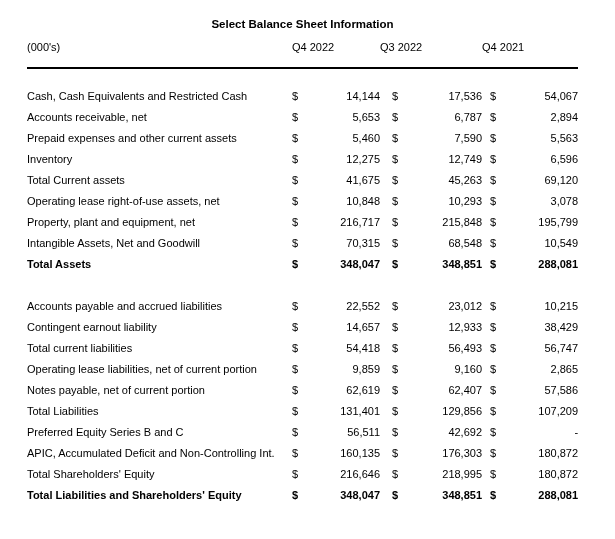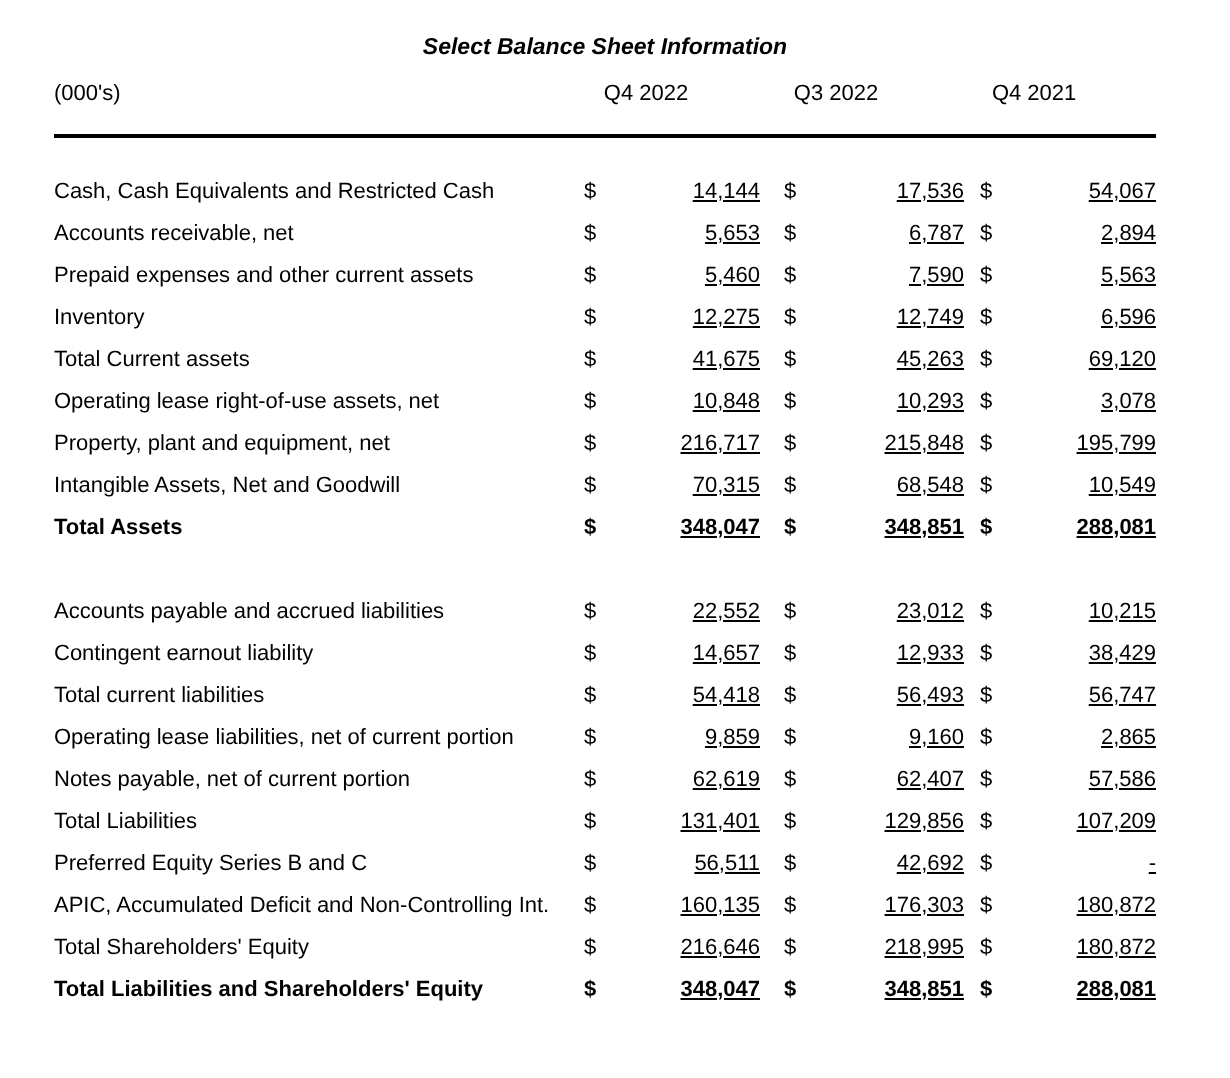--- a/index.html
+++ b/index.html
@@ -14,21 +14,20 @@
   .page {
     width: 615px; height: 539px;
     padding: 18px 37px 0 27px;
   }
   .title {
     text-align: center;
     font-weight: bold;
     font-size: 11.5px;
     line-height: 13px;
     margin-bottom: 10px;
-    font-style: italic;
   }
   table.bs-table {
     border-collapse: collapse;
     table-layout: fixed;
     width: 551px;
   }
   col.c-label { width: 265px; }
   col.c-sym1  { width: 14px; }
   col.c-val1  { width: 74px; }
   col.c-sym2  { width: 26px; }
@@ -36,30 +35,30 @@
   col.c-sym3  { width: 24px; }
   col.c-val3  { width: 72px; }
   thead th {
     font-weight: normal;
     vertical-align: bottom;
     padding-bottom: 14px;
     border-bottom: 2px solid #000000;
     white-space: nowrap;
   }
   thead th.label { text-align: left; }
-  thead th.qtr   { text-align: center; padding-right: 26px; }
+  thead th.qtr   { text-align: left; padding-right: 26px; }
   tbody td {
     height: 21px;
     vertical-align: middle;
     white-space: nowrap;
     overflow: hidden;
   }
   td.label { text-align: left; }
   td.sym   { text-align: left; }
-  td.val   { text-align: right; text-decoration: underline; }
+  td.val   { text-align: right; }
   tbody tr td:nth-child(4) { padding-left: 12px; }
   tbody tr td:nth-child(6) { padding-left: 8px; }
   tr.bold td { font-weight: bold; }
   tr.spacer td { height: 17px; }
   tr.section-gap td { height: 21px; }
 </style>
 </head>
 <body>
 
 <div class="page">

